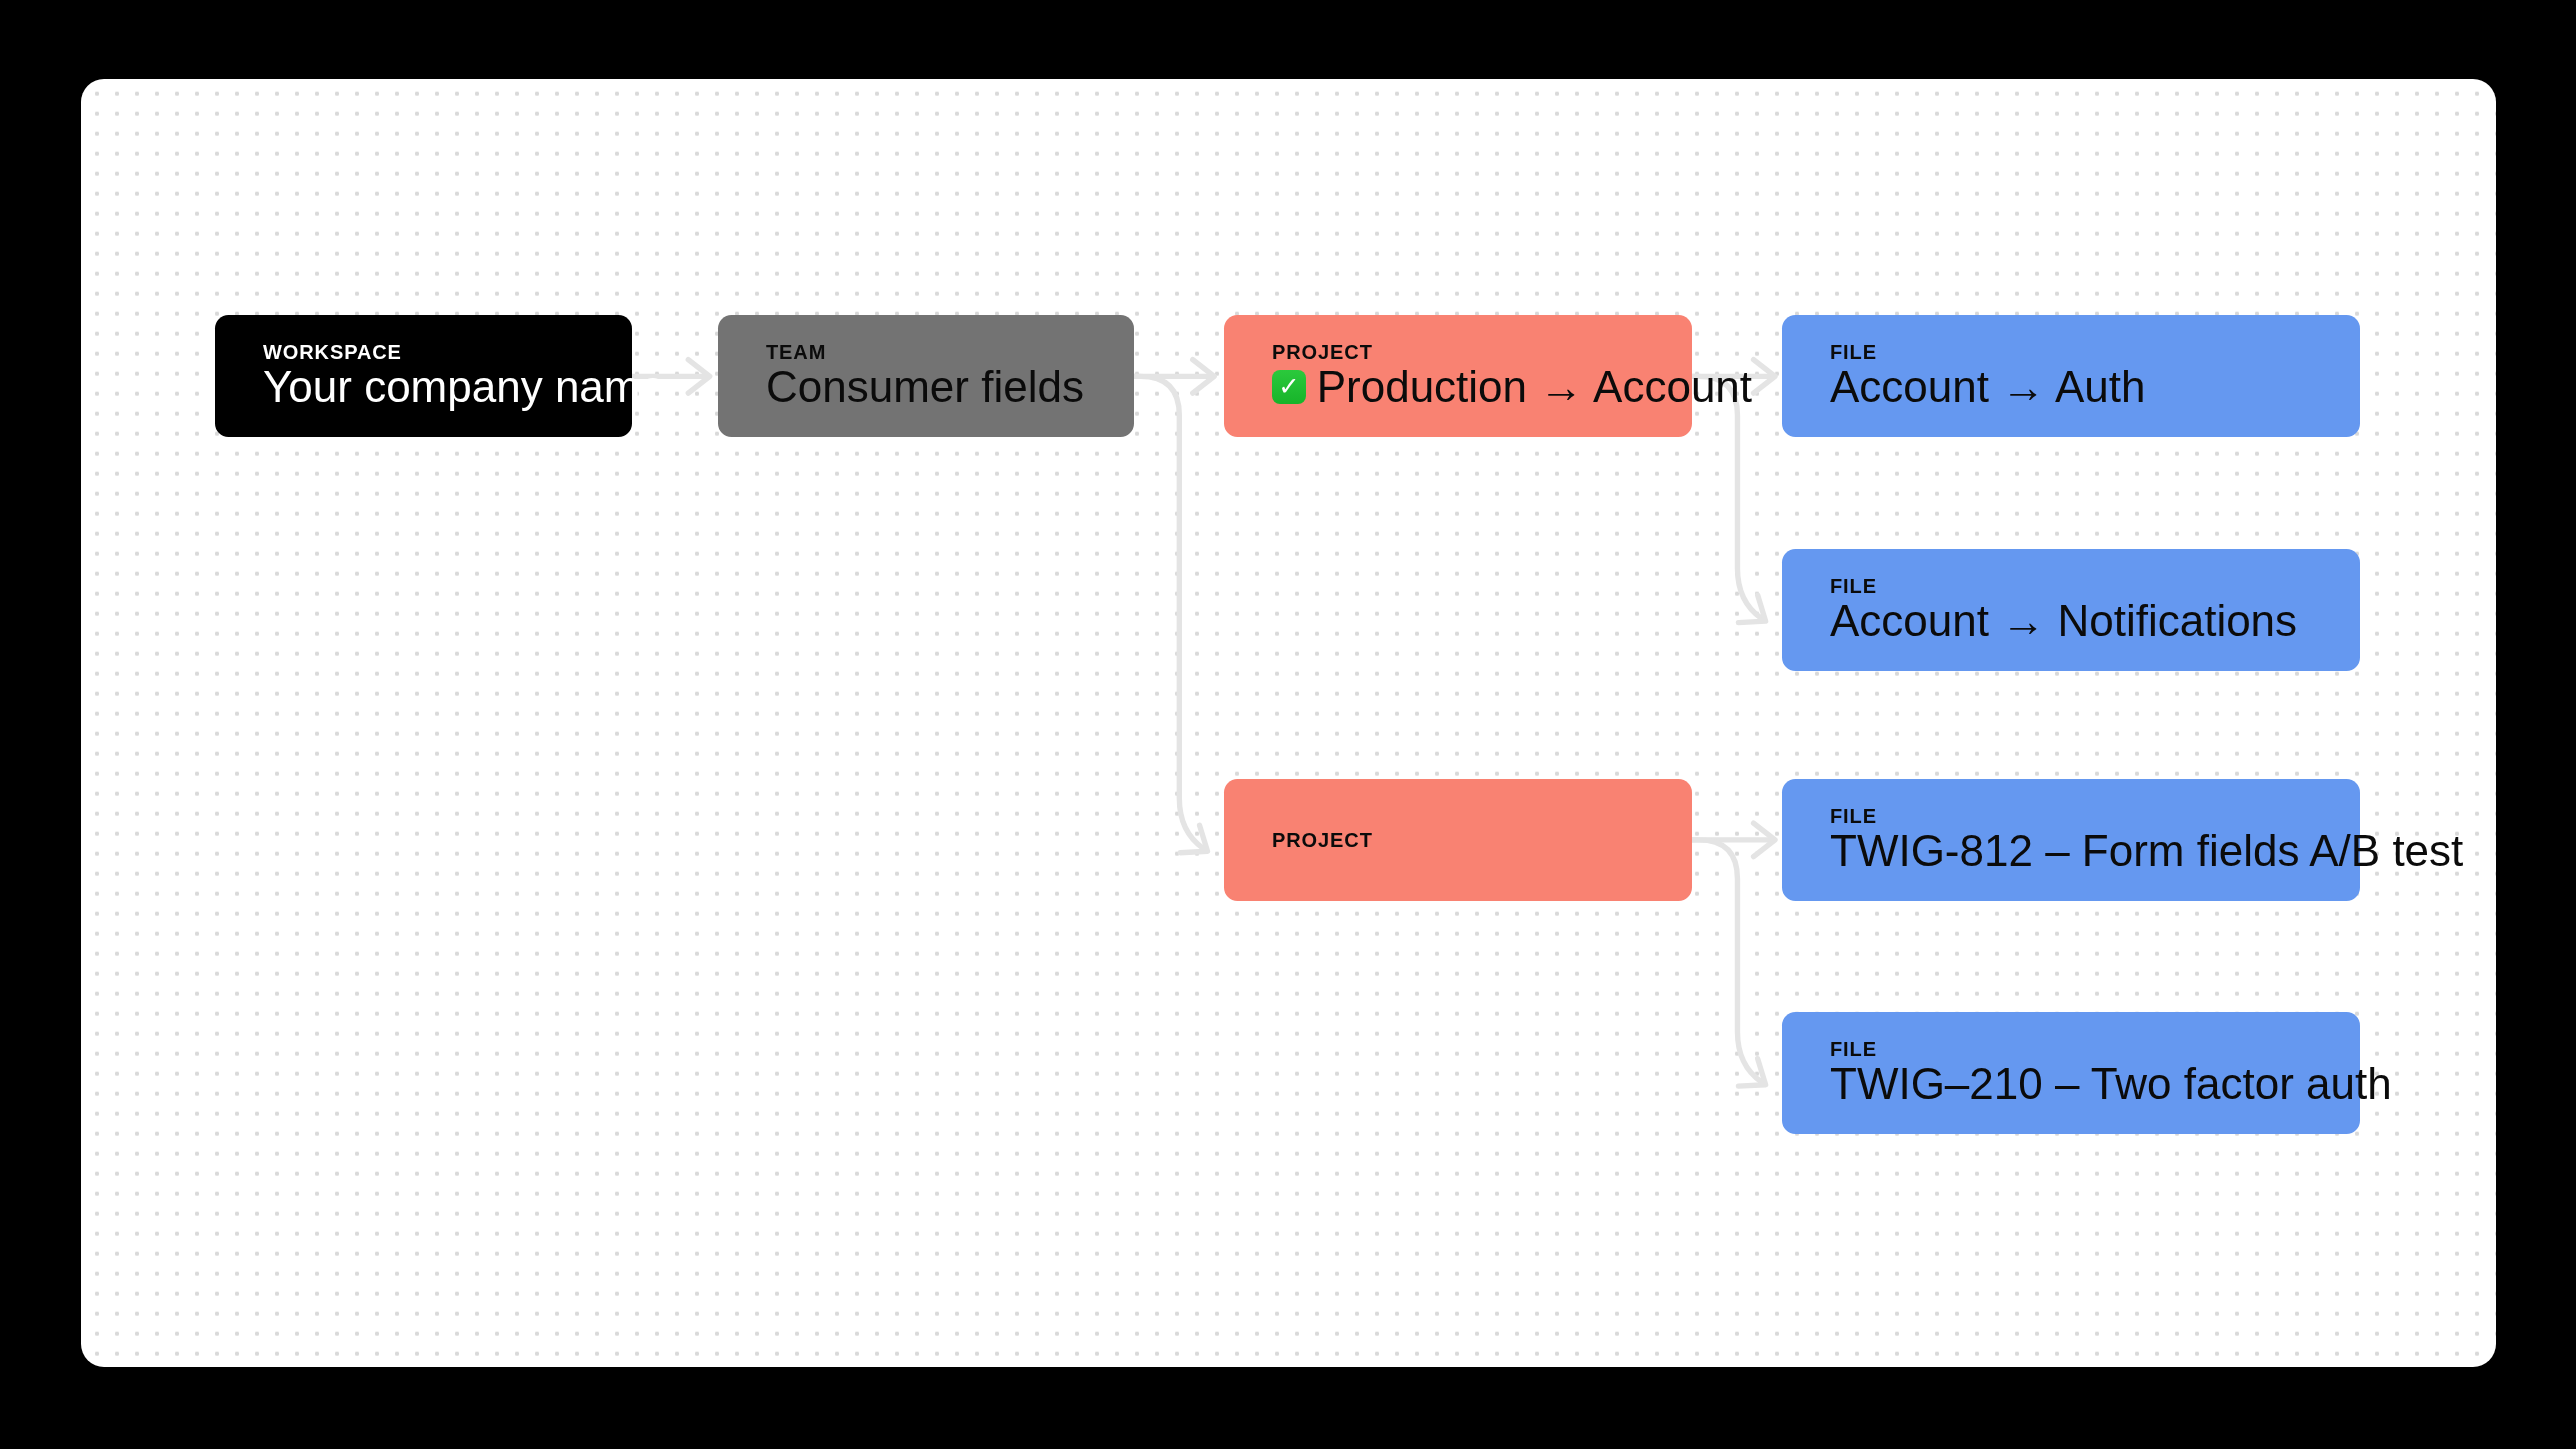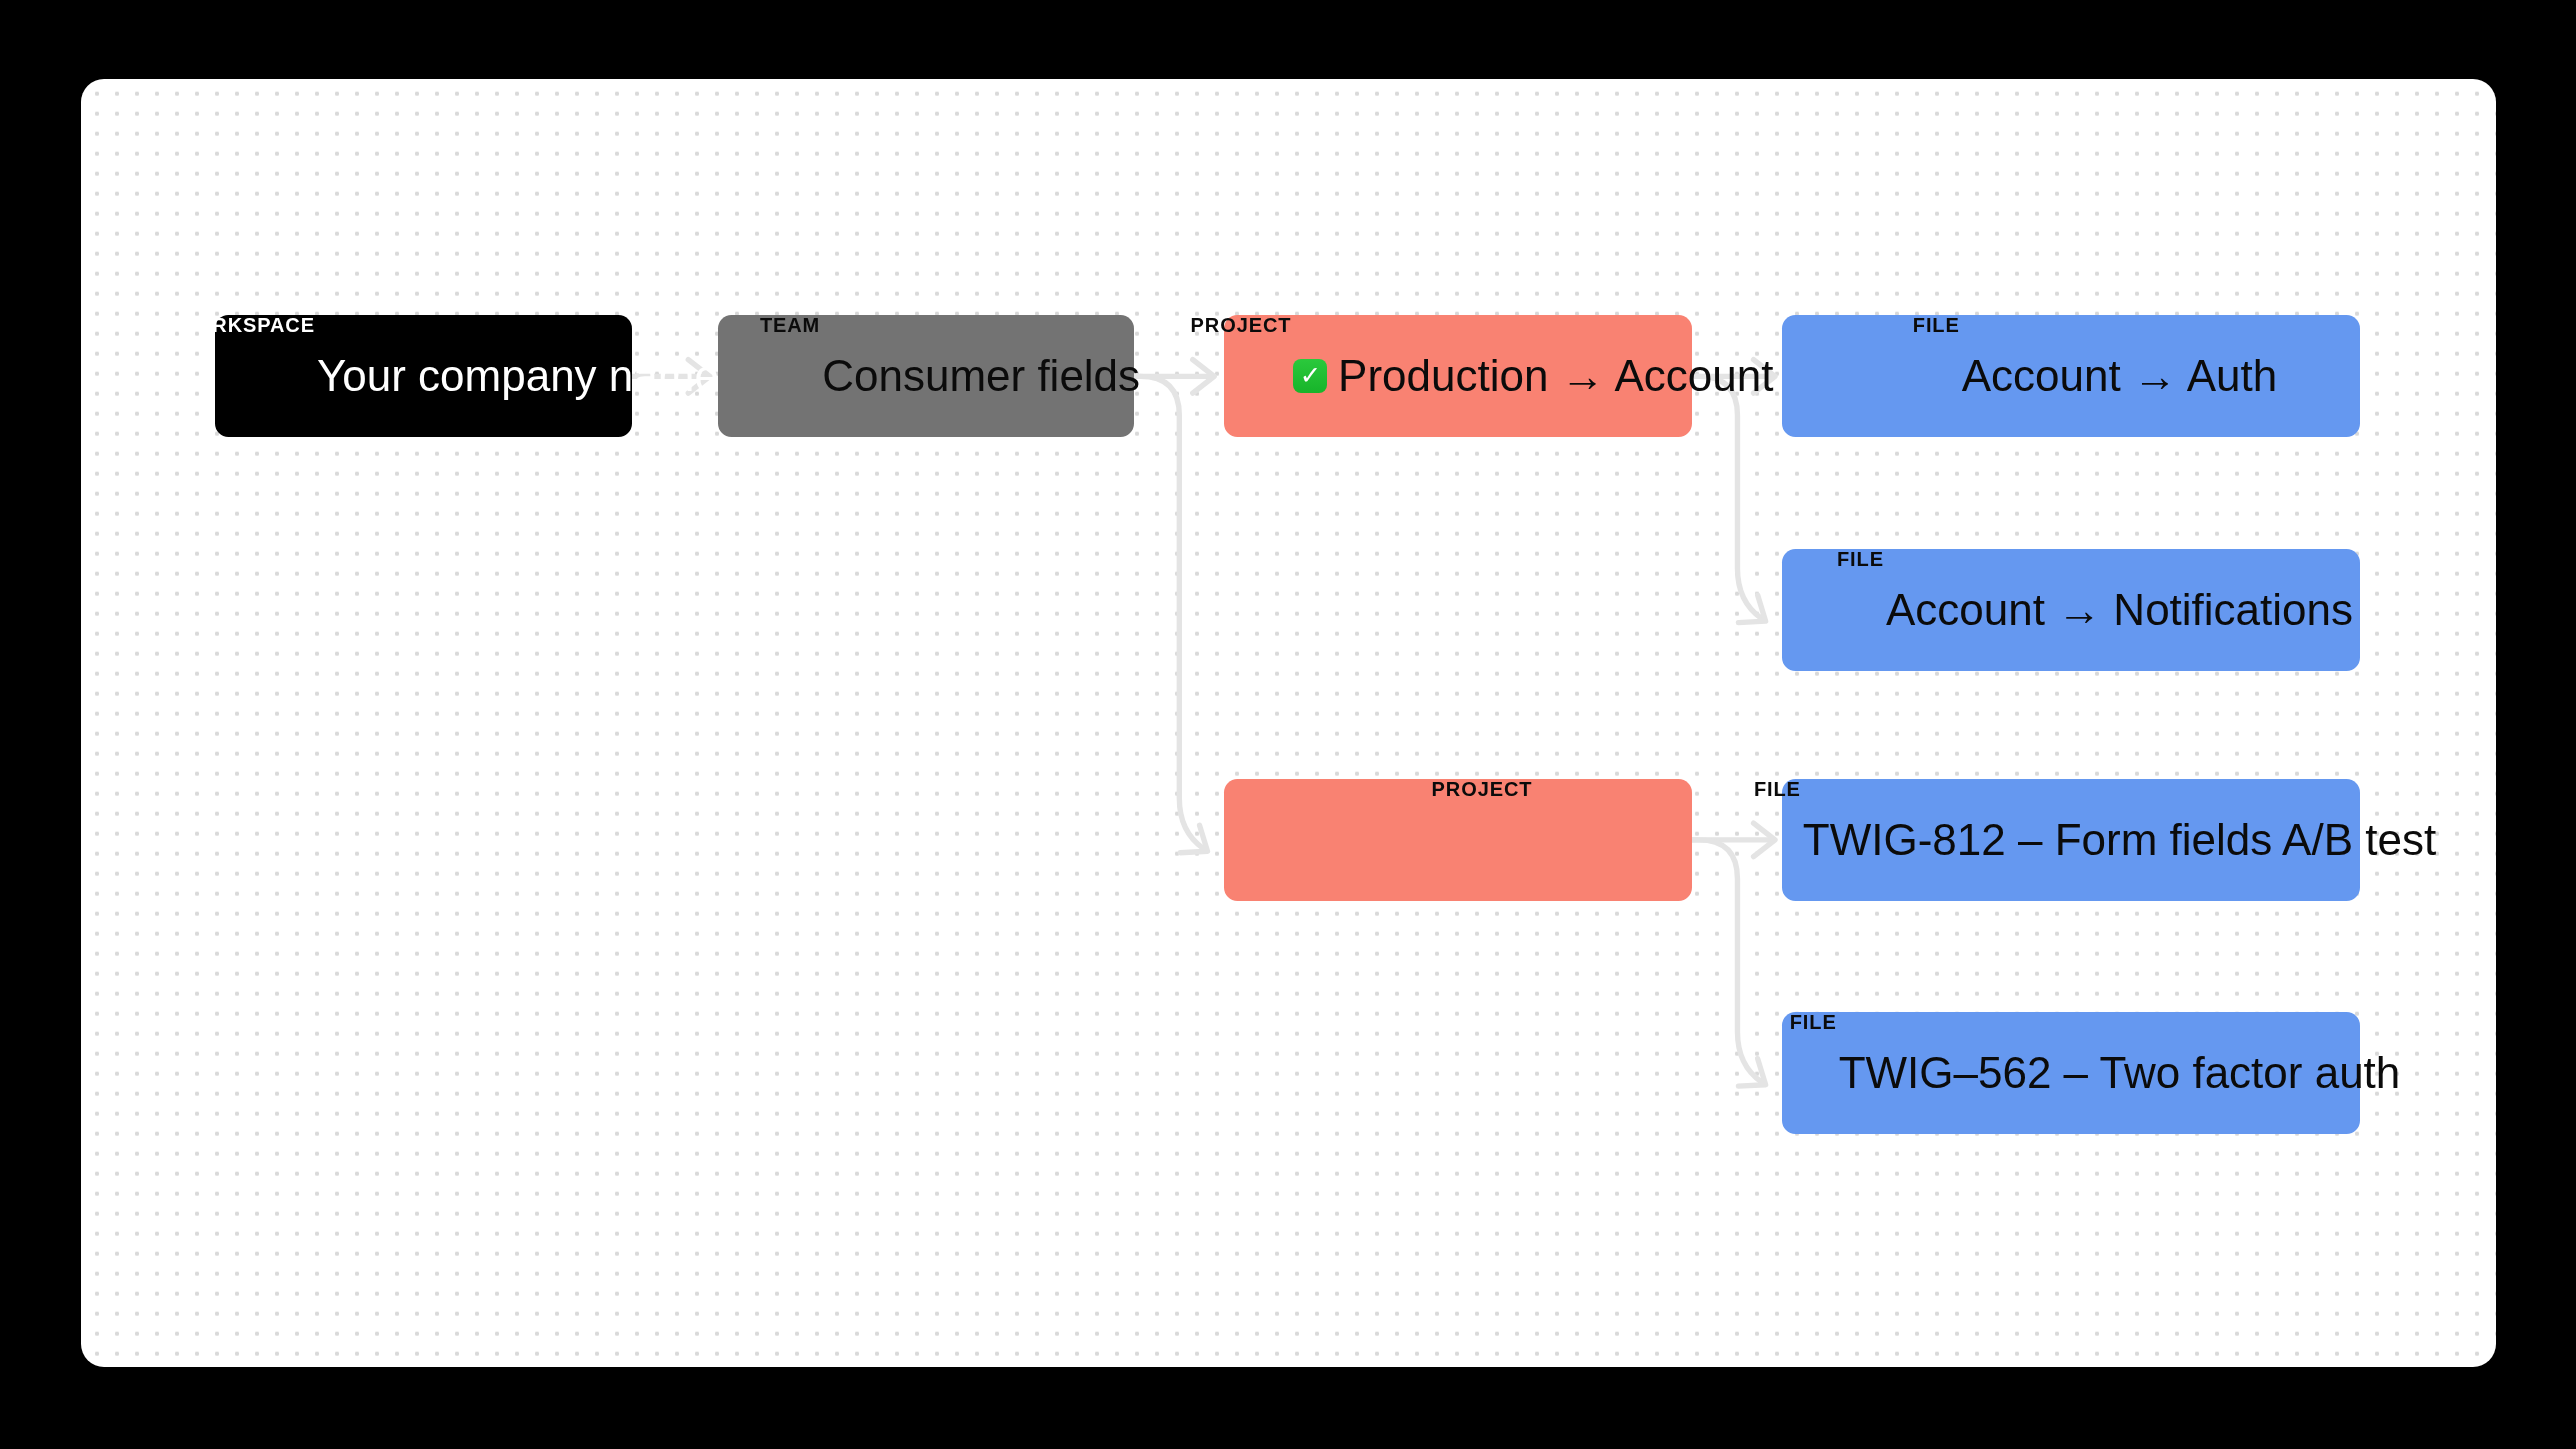--- a/index.html
+++ b/index.html
@@ -42,21 +42,21 @@
     stroke-width: 8;
     stroke-linecap: round;
     stroke-linejoin: round;
   }
   .node {
     position: absolute;
     height: 122px;
     border-radius: 13.4px;
     box-sizing: border-box;
     display: flex;
-    flex-direction: row;
+    flex-direction: column;
     justify-content: center;
     gap: 2px;
     padding-left: 48px;
     cursor: default;
   }
   .node .label {
     font-size: 20px;
     font-weight: 700;
     letter-spacing: 0.9px;
     line-height: 1;
@@ -167,18 +167,18 @@
   <div class="node" style="left: 1782px; top: 779px; width: 578px; background-color: rgb(101, 152, 240); color: rgb(11, 11, 11);">
     <div class="label">FILE</div>
     <div class="title">
       <span>TWIG-812 – Form fields A/B test</span>
     </div>
   </div>
 
   <div class="node" style="left: 1782px; top: 1012px; width: 578px; background-color: rgb(101, 152, 240); color: rgb(11, 11, 11);">
     <div class="label">FILE</div>
     <div class="title">
-      <span>TWIG–562 – Two factor auth</span>
+      <span>TWIG–210 – Two factor auth</span>
     </div>
   </div>
 
 </div>
 
 
 </body></html>

